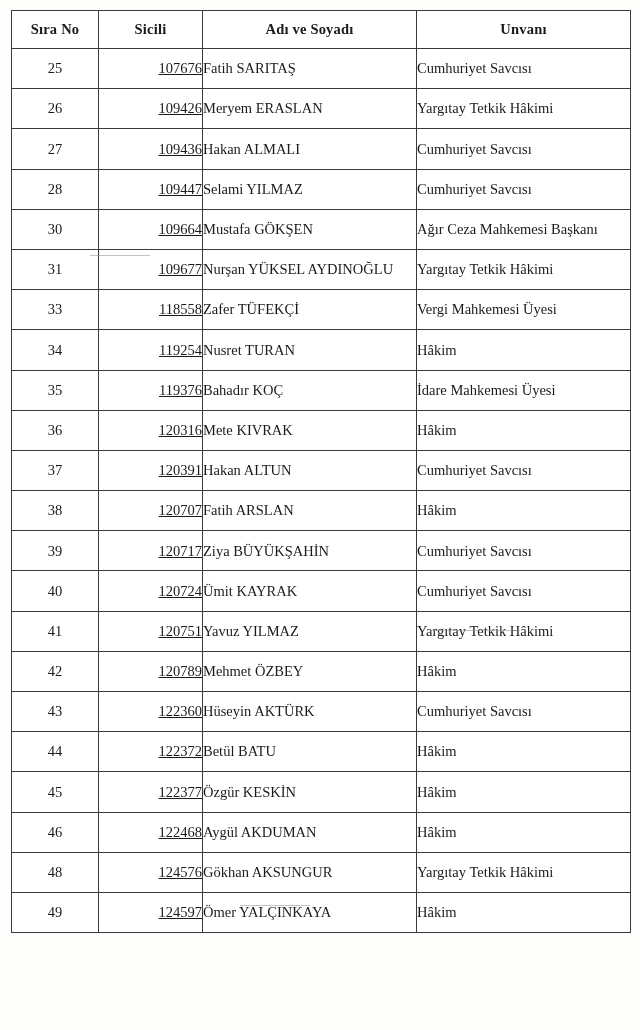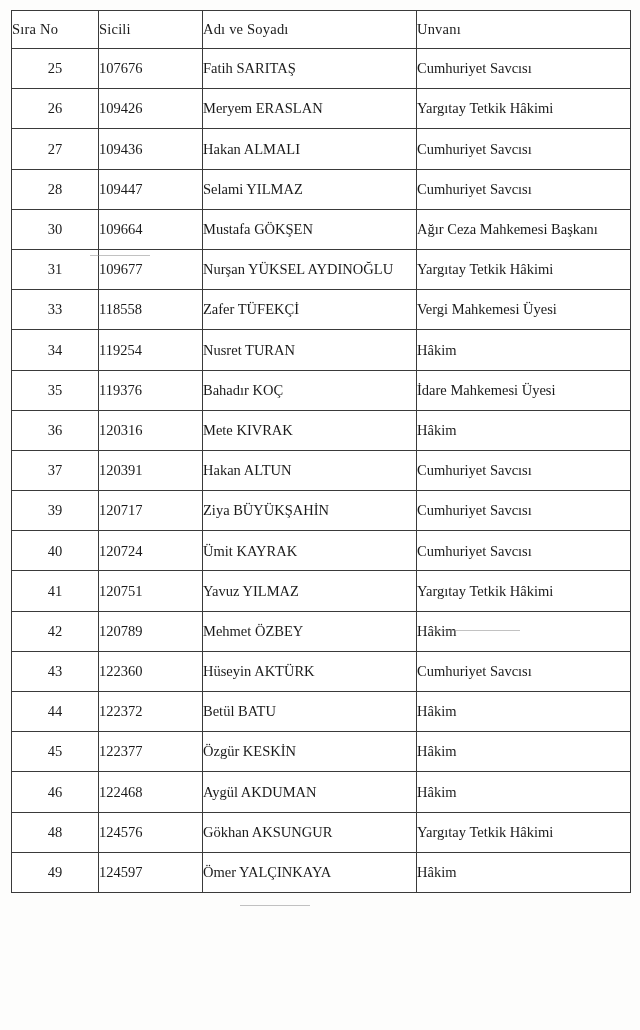--- a/index.html
+++ b/index.html
@@ -49,34 +49,35 @@
   table.roster td {
     border: 1px solid #3a3a3a;
     padding: 0;
     height: 39.2px;
     vertical-align: middle;
     font-size: 14.5px;
     line-height: 1.15;
   }
 
   table.roster thead th {
-    font-weight: normal;
-    text-align: left;
+    font-weight: bold;
+    text-align: center;
     font-size: 14.5px;
     letter-spacing: 0.2px;
     height: 37px;
   }
 
   td.sira {
     text-align: center;
     font-size: 14.5px;
   }
   td.sicil {
-    text-align: left;
-    font-size: 14.5px;
+    text-align: right;
+    font-size: 14.5px;
+    text-decoration: underline;
   }
   td.ad {
     text-align: left;
     padding-left: 7px;
     font-size: 14.8px;
     margin-left: 25px;
   }
   td.unvan {
     text-align: left;
     padding-left: 6px;
@@ -172,20 +173,26 @@
             <td class="ad">Mete KIVRAK</td>
             <td class="unvan">Hâkim</td>
           </tr>
           <tr>
             <td class="sira">37</td>
             <td class="sicil">120391</td>
             <td class="ad">Hakan ALTUN</td>
             <td class="unvan">Cumhuriyet Savcısı</td>
           </tr>
           <tr>
+            <td class="sira">38</td>
+            <td class="sicil">120707</td>
+            <td class="ad">Fatih ARSLAN</td>
+            <td class="unvan">Hâkim</td>
+          </tr>
+          <tr>
             <td class="sira">39</td>
             <td class="sicil">120717</td>
             <td class="ad">Ziya BÜYÜKŞAHİN</td>
             <td class="unvan">Cumhuriyet Savcısı</td>
           </tr>
           <tr>
             <td class="sira">40</td>
             <td class="sicil">120724</td>
             <td class="ad">Ümit KAYRAK</td>
             <td class="unvan">Cumhuriyet Savcısı</td>

